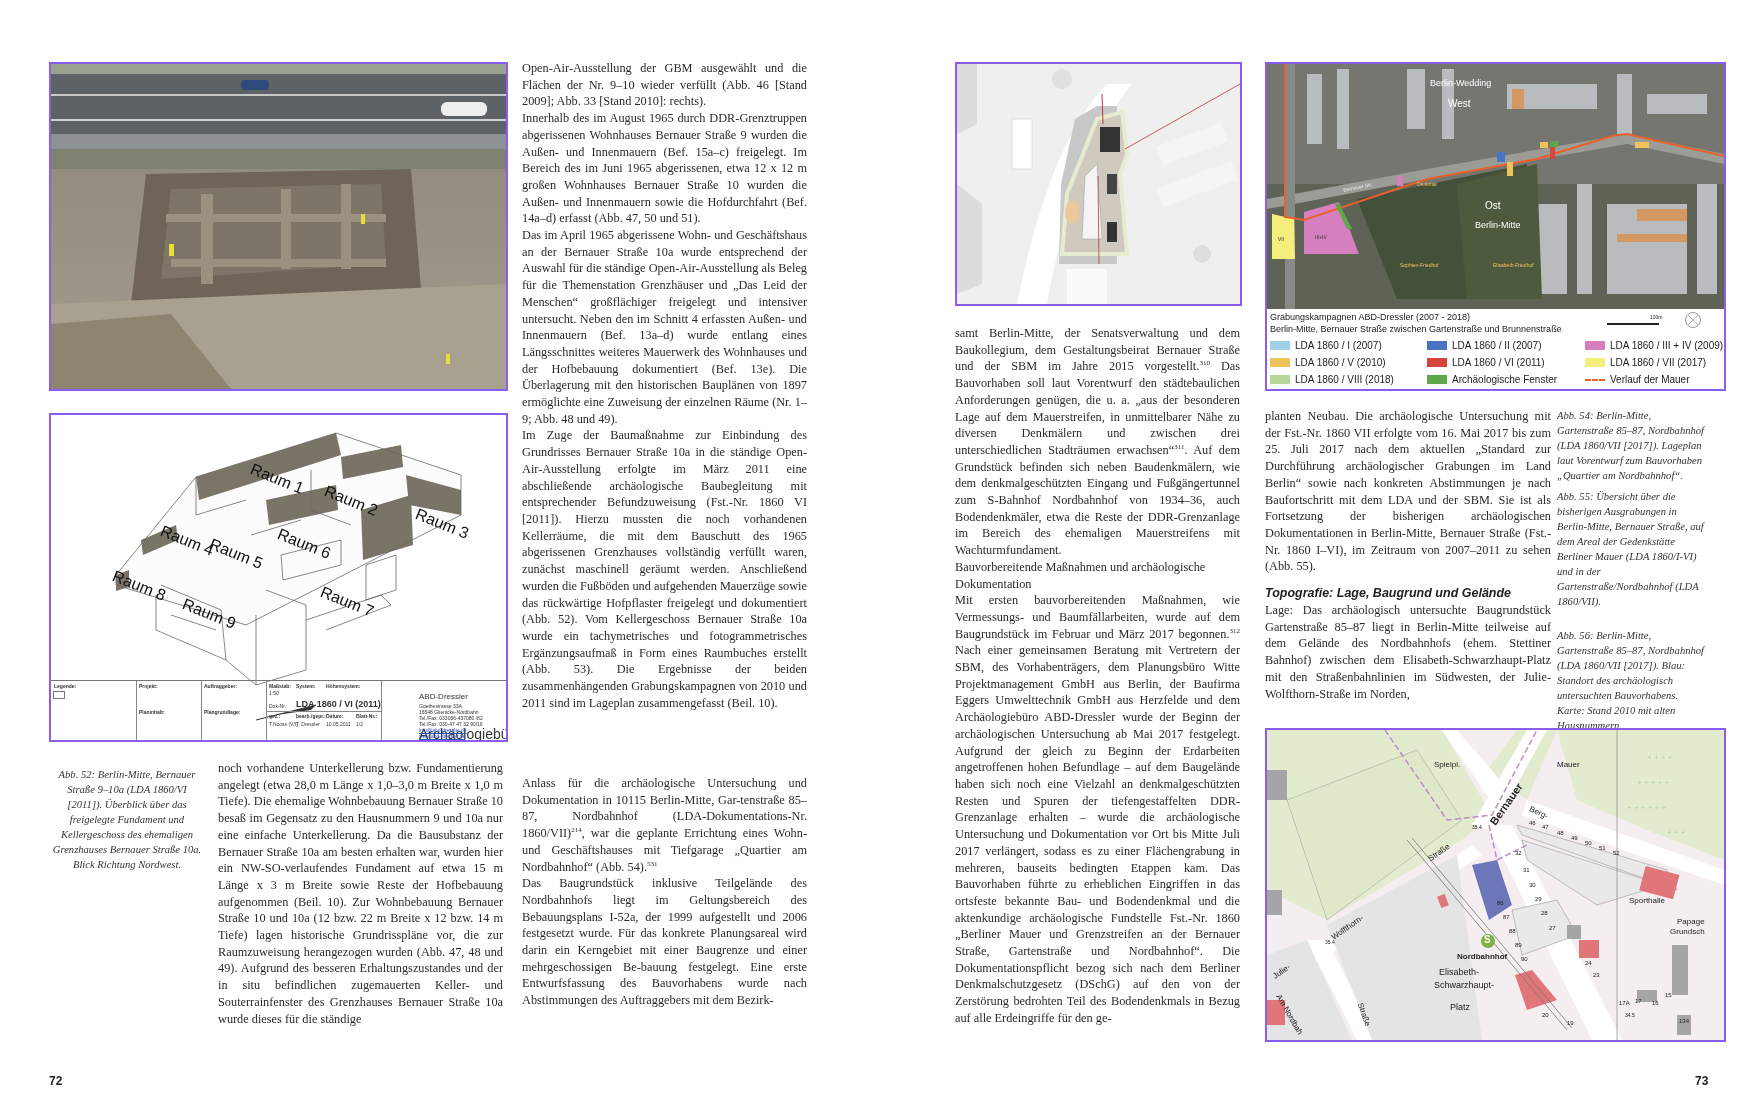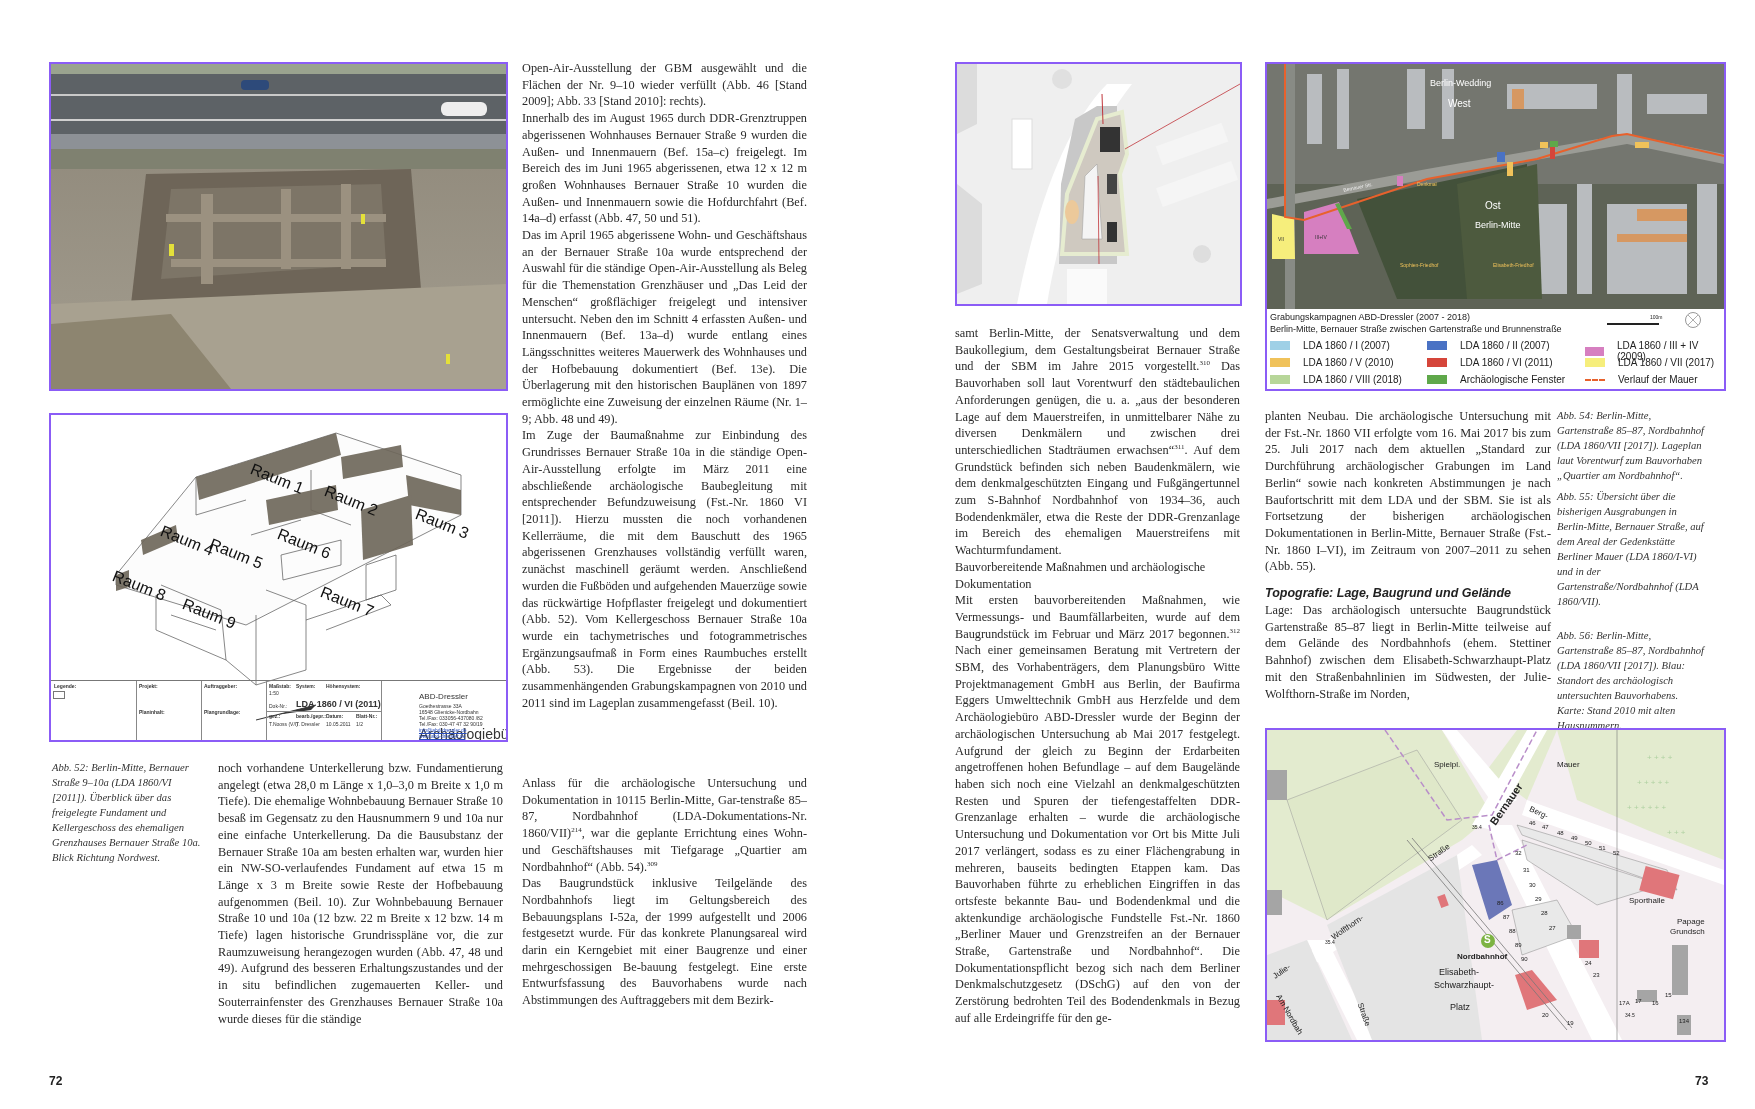--- a/index.html
+++ b/index.html
@@ -2,29 +2,29 @@
 <html><head>
 <meta charset="utf-8">
 <style>
   html,body{margin:0;padding:0;background:#fff;}
   body{width:1755px;height:1109px;position:relative;overflow:hidden;font-family:"DejaVu Serif",serif;color:#222;}
   .abs{position:absolute;}
   .txt{font-family:"Liberation Serif","DejaVu Serif",serif;font-size:12.3px;line-height:16.7px;color:#2a2a2a;text-align:justify;hyphens:none;}
   .txt p{margin:0;}
   .cap{font-family:Liberation Serif, serif;font-style:italic;font-size:10.6px;line-height:15px;color:#333;}
   .cap p{margin:0 0 6px 0;}
-  .cap.right{text-align:left;}
+  .cap.right{text-align:center;margin-top:7px;}
   .h-sans{font-family:"Liberation Sans","DejaVu Sans",sans-serif;font-weight:bold;font-size:12.5px;line-height:17px;color:#222;}
   .h-sans-it{font-family:"Liberation Sans","DejaVu Sans",sans-serif;font-weight:bold;font-style:italic;font-size:12.5px;line-height:17px;color:#222;}
   .pagenum{font-family:"Liberation Sans","DejaVu Sans",sans-serif;font-weight:bold;font-size:12px;color:#222;}
   sup{font-size:7px;line-height:0;}
   .figure{border:2px solid #8b5cf6;overflow:hidden;}
   
   .legend{font-family:"Liberation Sans","DejaVu Sans",sans-serif;font-size:10px;color:#222;}
-  .leg-item{position:absolute;display:flex;align-items:center;gap:13px;font-size:10px;}
+  .leg-item{position:absolute;display:flex;align-items:center;gap:5px;font-size:10px;}
   .leg-sw{width:20px;height:9px;display:inline-block;}
   .maplabel{position:absolute;font-family:"Liberation Sans","DejaVu Sans",sans-serif;white-space:nowrap;}
   .iso-label{position:absolute;font-family:"Liberation Sans","DejaVu Sans",sans-serif;font-size:16px;color:#111;white-space:nowrap;}
 </style>
 </head>
 <body>
 
 <div class="abs figure" style="left:49px;top:62px;width:455px;height:325px;">
   <svg width="455" height="325" viewBox="0 0 455 325">
     <defs>
@@ -142,21 +142,21 @@
 
 <div class="abs txt" style="left:522px;top:60px;width:285px;">
   <p>Open-Air-Ausstellung der GBM ausgewählt und die Flächen der Nr. 9–10 wieder verfüllt (Abb. 46 [Stand 2009]; Abb. 33 [Stand 2010]: rechts).</p>
   <p>Innerhalb des im August 1965 durch DDR-Grenztruppen abgerissenen Wohnhauses Bernauer Straße 9 wurden die Außen- und Innenmauern (Bef. 15a–c) freigelegt. Im Bereich des im Juni 1965 abgerissenen, etwa 12 x 12 m großen Wohnhauses Bernauer Straße 10 wurden die Außen- und Innenmauern sowie die Hofdurchfahrt (Bef. 14a–d) erfasst (Abb. 47, 50 und 51).</p>
   <p>Das im April 1965 abgerissene Wohn- und Geschäftshaus an der Bernauer Straße 10a wurde entsprechend der Auswahl für die ständige Open-Air-Ausstellung als Beleg für die Themenstation Grenzhäuser und „Das Leid der Menschen“ großflächiger freigelegt und intensiver untersucht. Neben den im Schnitt 4 erfassten Außen- und Innenmauern (Bef. 13a–d) wurde entlang eines Längsschnittes weiteres Mauerwerk des Wohnhauses und der Hofbebauung dokumentiert (Bef. 13e). Die Überlagerung mit den historischen Bauplänen von 1897 ermöglichte eine Zuweisung der einzelnen Räume (Nr. 1–9; Abb. 48 und 49).</p>
   <p>Im Zuge der Baumaßnahme zur Einbindung des Grundrisses Bernauer Straße 10a in die ständige Open-Air-Ausstellung erfolgte im März 2011 eine abschließende archäologische Baubegleitung mit entsprechender Befundzuweisung (Fst.-Nr. 1860 VI [2011]). Hierzu mussten die noch vorhandenen Kellerräume, die mit dem Bauschutt des 1965 abgerissenen Grenzhauses vollständig verfüllt waren, zunächst maschinell geräumt werden. Anschließend wurden die Fußböden und aufgehenden Mauerzüge sowie das rückwärtige Hofpflaster freigelegt und dokumentiert (Abb. 52). Vom Kellergeschoss Bernauer Straße 10a wurde ein tachymetrisches und fotogrammetrisches Ergänzungsaufmaß in Form eines Raumbuches erstellt (Abb. 53). Die Ergebnisse der beiden zusammenhängenden Grabungskampagnen von 2010 und 2011 sind im Lageplan zusammengefasst (Beil. 10).</p>
 </div>
 
 <div class="abs" style="left:522px;top:775px;width:285px;">
   <div class="txt">
-    <p><span>Anlass für die archäologische Untersuchung und Dokumentation in 10115 Berlin-Mitte, Gar-tenstraße 85–87, Nordbahnhof (LDA-Dokumentations-Nr. 1860/VII)</span><sup>214</sup><span>, war die geplante Errichtung eines Wohn- und Geschäftshauses mit Tiefgarage „Quartier am Nordbahnhof“ (Abb. 54).</span><sup>309</sup></p>
+    <p><span>Anlass für die archäologische Untersuchung und Dokumentation in 10115 Berlin-Mitte, Gar-tenstraße 85–87, Nordbahnhof (LDA-Dokumentations-Nr. 1860/VII)</span><sup>214</sup><span>, war die geplante Errichtung eines Wohn- und Geschäftshauses mit Tiefgarage „Quartier am Nordbahnhof“ (Abb. 54).</span><sup>531</sup></p>
     <p>Das Baugrundstück inklusive Teilgelände des Nordbahnhofs liegt im Geltungsbereich des Bebauungsplans I-52a, der 1999 aufgestellt und 2006 festgesetzt wurde. Für das konkrete Planungsareal wird darin ein Kerngebiet mit einer Baugrenze und einer mehrgeschossigen Be-bauung festgelegt. Eine erste Entwurfsfassung des Bauvorhabens wurde nach Abstimmungen des Auftraggebers mit dem Bezirk-</p>
   </div>
 </div>
 
 <div class="abs pagenum" style="left:49px;top:1074px;">72</div>
 
 <div class="abs figure" style="left:955px;top:62px;width:283px;height:240px;background:#eeeeee;">
   <svg width="283" height="240" viewBox="0 0 283 240">
     <rect width="283" height="240" fill="#efefef"></rect>
     <polygon points="0,0 20,0 20,60 0,70" fill="#dcdcdc"></polygon>

